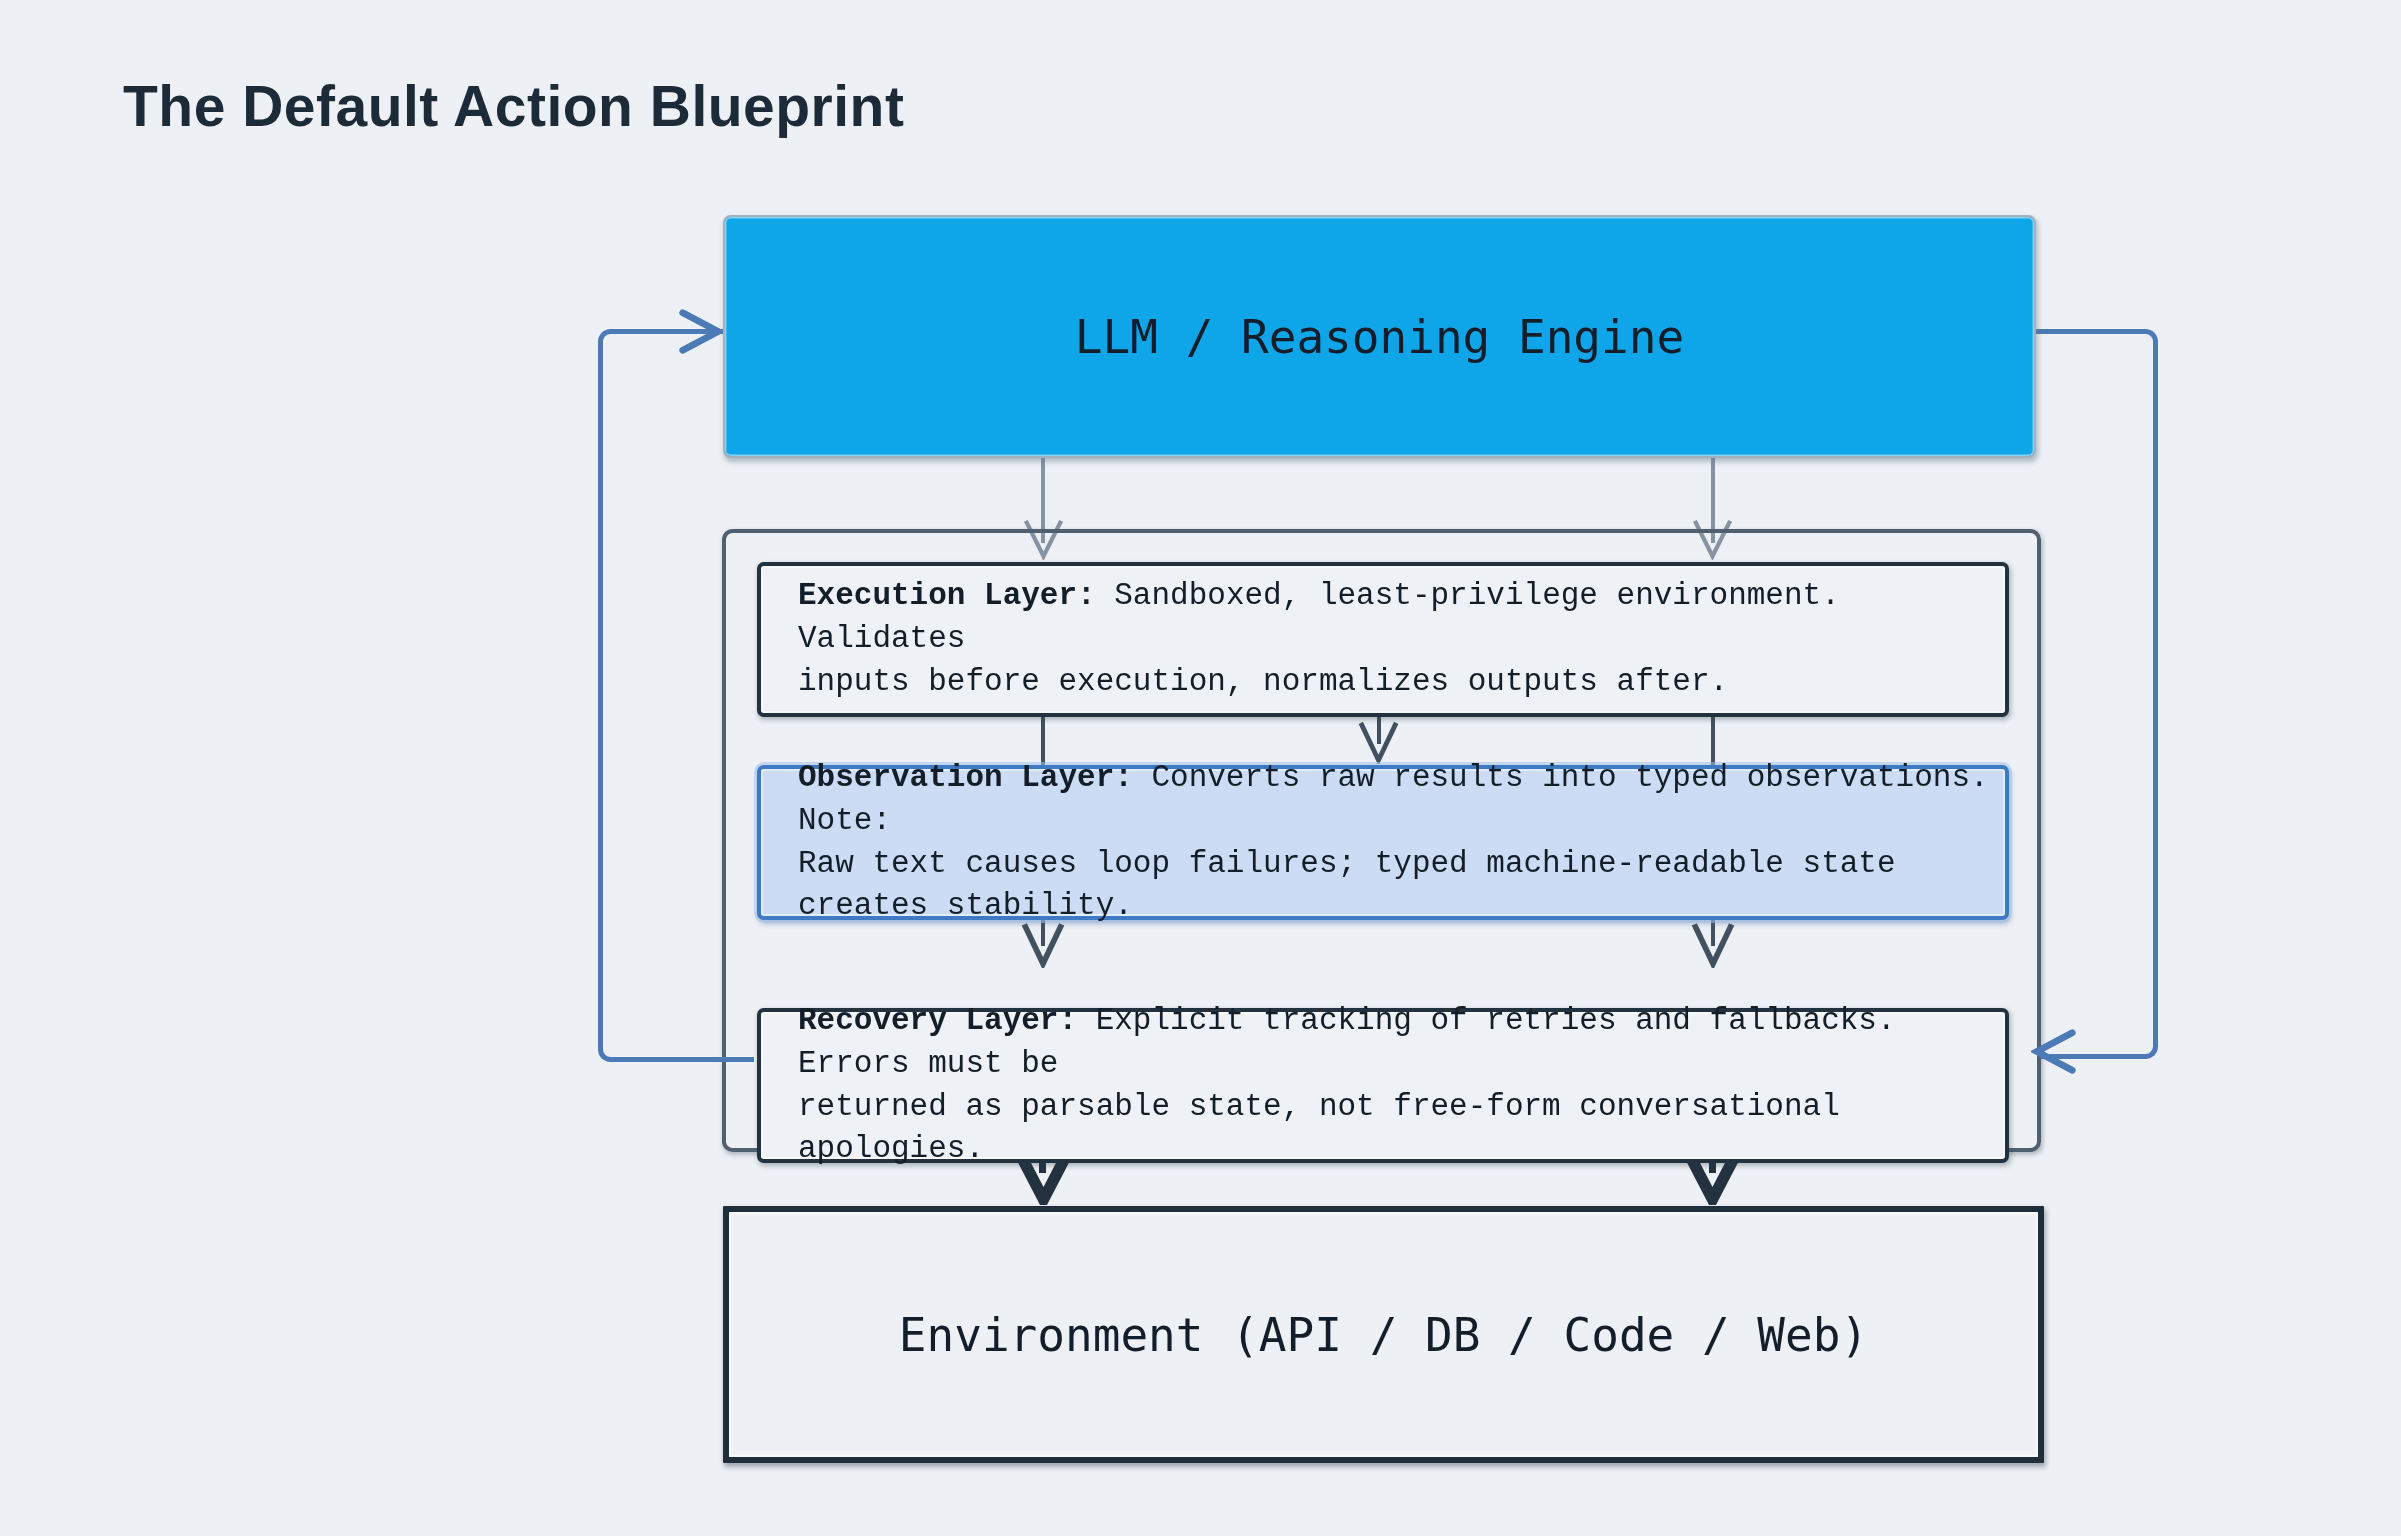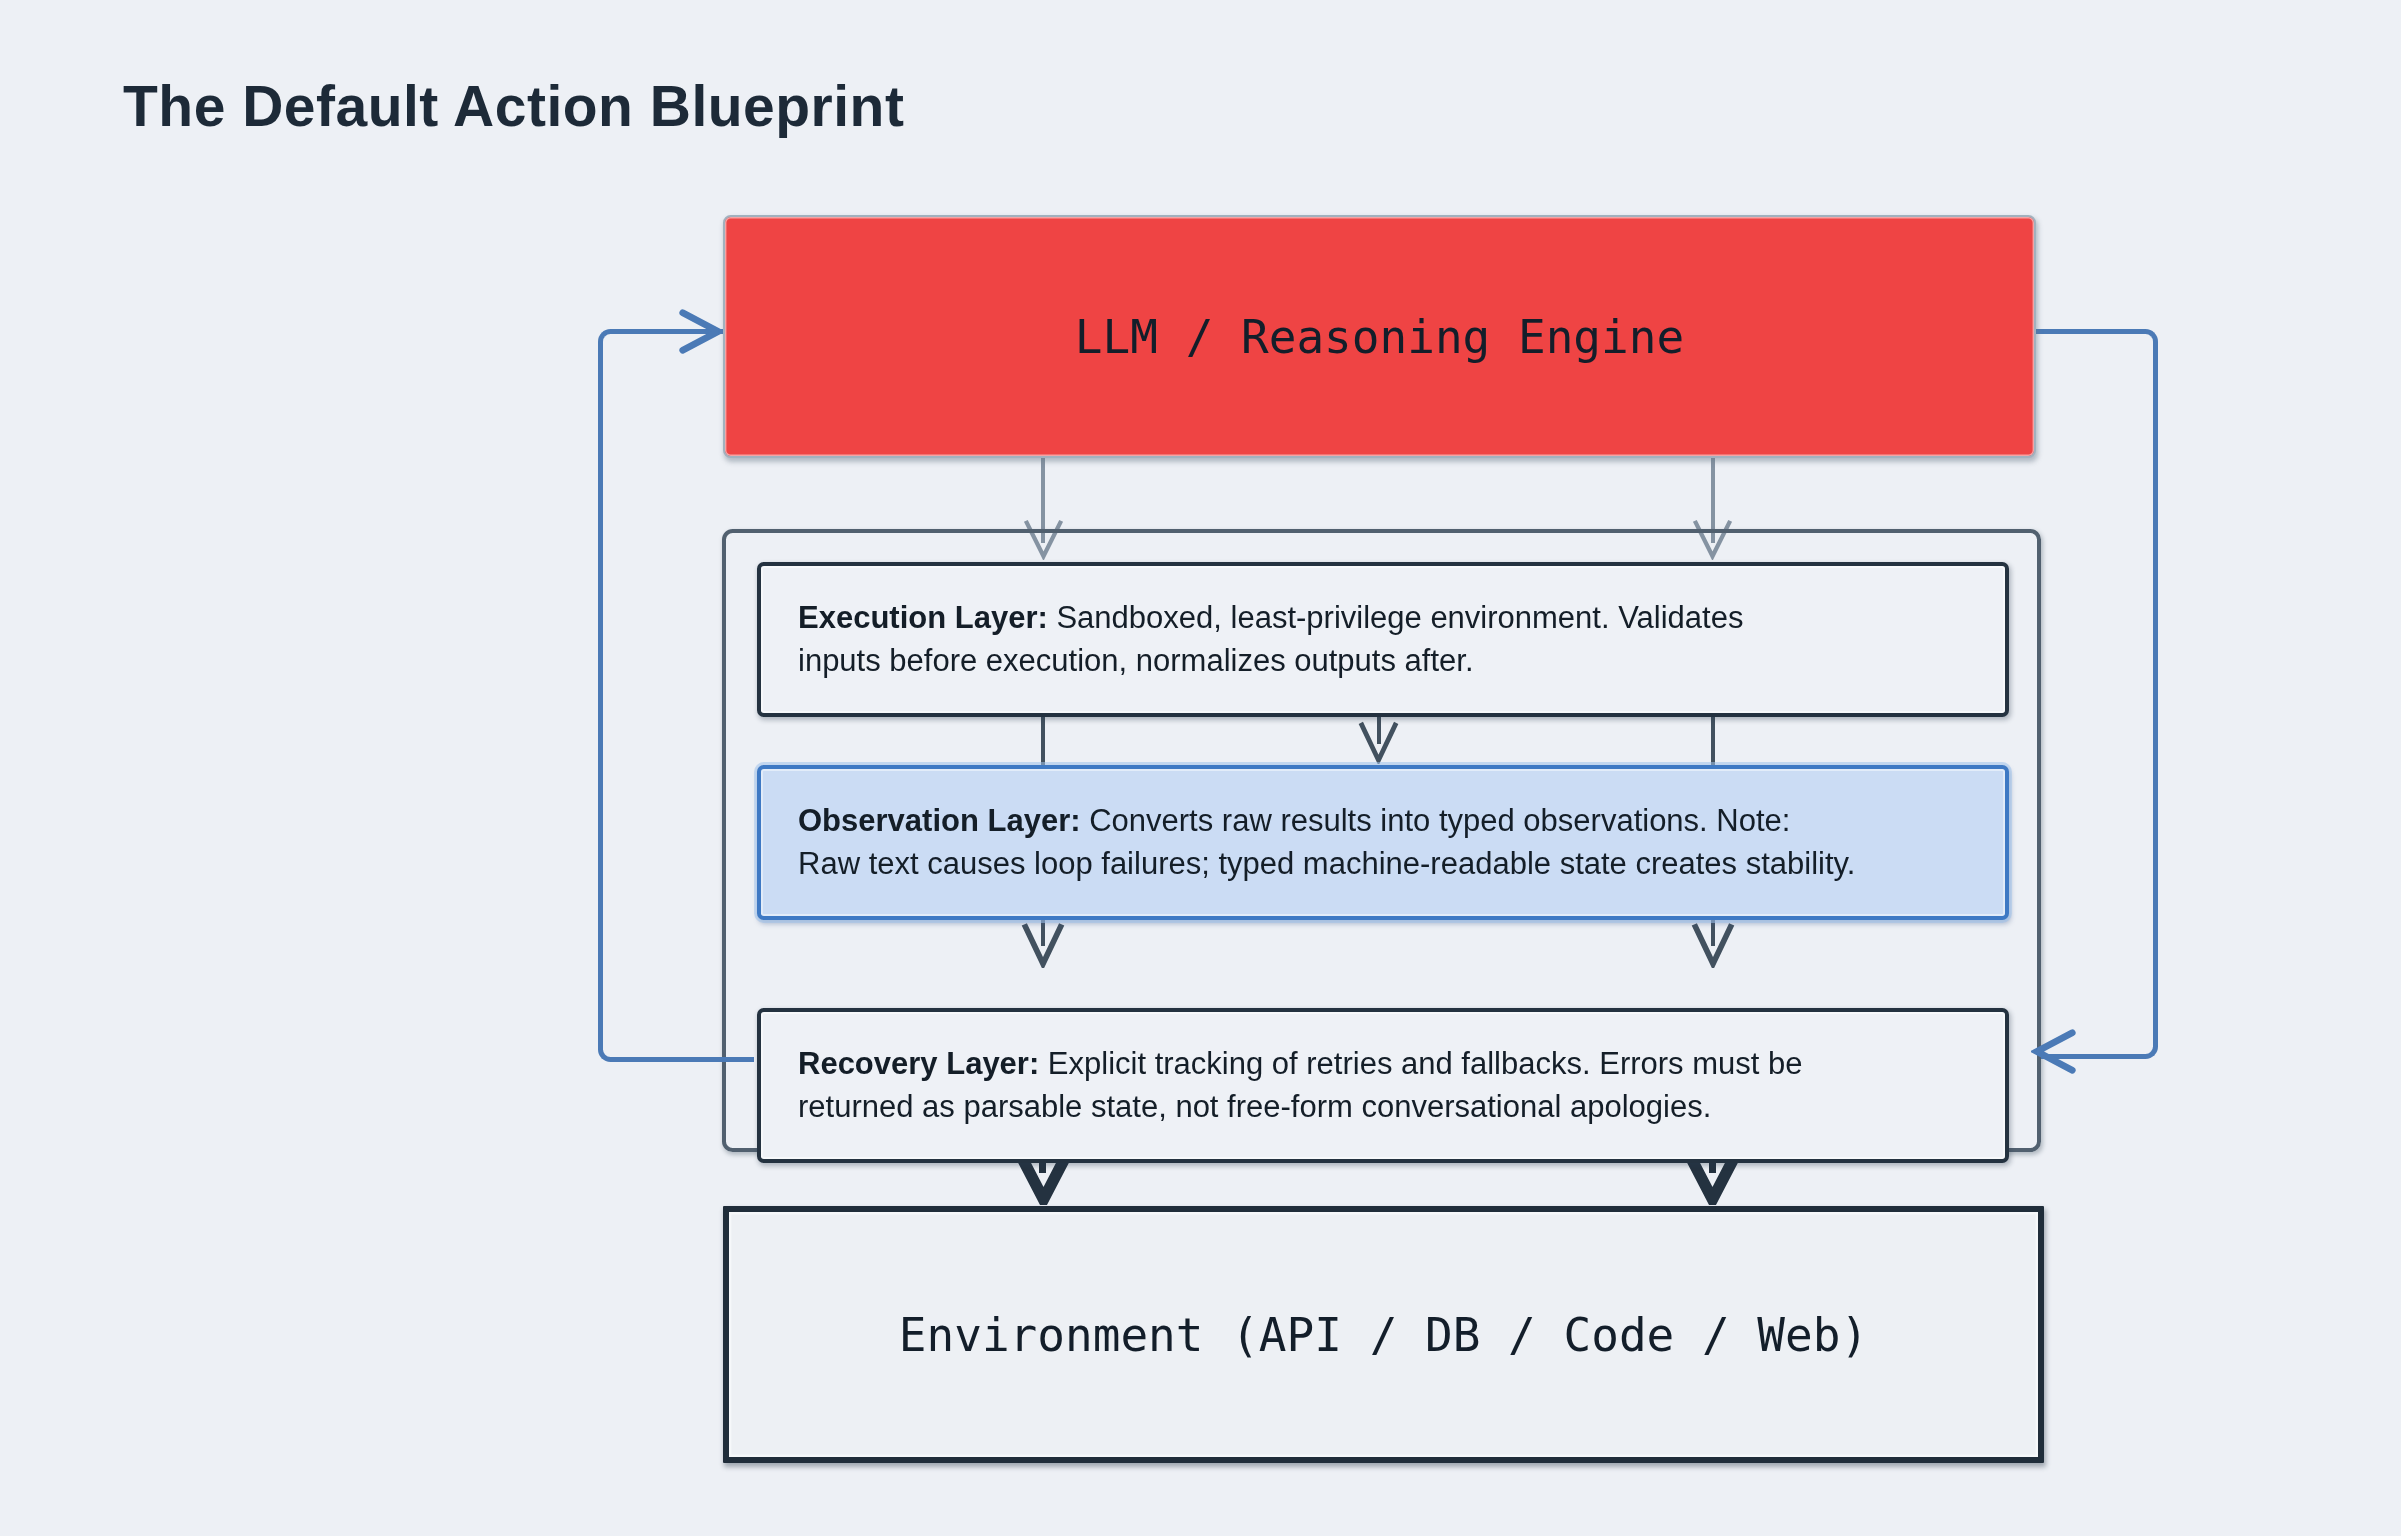--- a/index.html
+++ b/index.html
@@ -19,40 +19,40 @@
   #canvas{position:relative;width:2754px;height:1537px;background:#edf0f5;}
 
   .title{
     position:absolute;left:95px;top:73px;
     font-size:57px;font-weight:700;color:#1d2a38;letter-spacing:0.5px;margin-left:28px;
   }
 
   
   .llm-box{
     position:absolute;left:723px;top:215px;width:1309px;height:239px;
-    background:#ef4444;border:2.4px solid #a2b1be;border-radius:7.7px;
+    background:#0ea5e9;border:2.4px solid #a2b1be;border-radius:7.7px;
     box-shadow:1.4px 3.4px 4.8px rgba(105,120,135,.45), inset 0 0 0 1.4px rgba(255,255,255,.5);
     display:flex;align-items:center;justify-content:center;
   }
   .mono-label{
     font-family:"DejaVu Sans Mono", monospace;
     font-size:46px;color:#131e2a;white-space:nowrap;
   }
   .container-frame{
     position:absolute;left:722px;top:529px;width:1311px;height:615px;
     border:4.3px solid #51listed;
     border:4.3px solid #51606f;border-radius:10.6px;
     box-shadow:1.4px 2.9px 4.3px rgba(70,85,100,.35);
     background:transparent;
   }
   .layer-box{
     position:absolute;left:757px;width:1244px;height:147px;
     border:4.3px solid #243240;border-radius:6.7px;background:#eef1f6;
     box-shadow:1.4px 2.9px 4.8px rgba(40,55,75,.32), inset 0 0 0 1.9px rgba(255,255,255,.55);
-    display:flex;align-items:center;
+    display:flex;align-items:center;font-family:Liberation Mono, monospace;
   }
   .layer-box.exec{top:562px;}
   .layer-box.obs{
     top:765px;border-color:#3e79c4;background:#cbdcf4;
     box-shadow:0 0 0 2.9px rgba(160,195,235,.55), 1.4px 3.4px 4.8px rgba(60,90,140,.35), inset 0 0 0 1.9px rgba(255,255,255,.45);
   }
   .layer-box.rec{top:1008px;}
   .layer-text{
     padding-left:37px;width:1191px;
     font-size:31px;line-height:1.38;color:#141e28;

